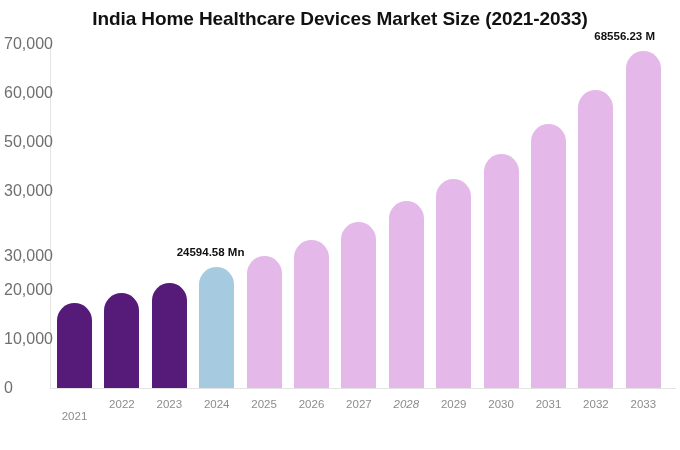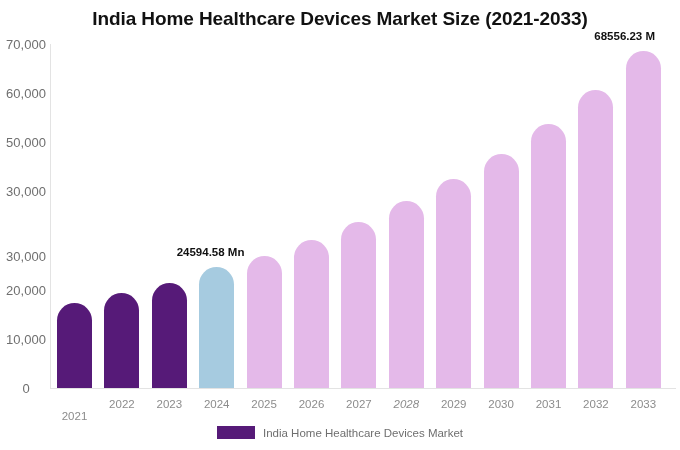--- a/index.html
+++ b/index.html
@@ -59,22 +59,22 @@
     position: absolute;
     left: 0;
     top: 0;
     width: 0;
     height: 0;
   }
   .y-tick-abs {
     position: absolute;
     left: -46px;
     width: 44px;
-    text-align: center;
-    font-size: 13px;
+    text-align: left;
+    font-size: 16px;
     color: #6f6f6f;
     transform: translateY(-50%);
     white-space: nowrap;
   }
   
   .bar {
     position: absolute;
     bottom: 0;
     border-radius: 18px 18px 0 0;
   }
@@ -168,20 +168,14 @@
       <div class="x-tick" style="left: 471.1px; width: 60px;">2030</div>
       <div class="x-tick" style="left: 518.5px; width: 60px;">2031</div>
       <div class="x-tick" style="left: 565.9px; width: 60px;">2032</div>
       <div class="x-tick" style="left: 613.3px; width: 60px;">2033</div>
     </div>
   <div id="annotations-holder">
       <div class="value-label" style="top: 246.135px; left: 176.7px; width: 80px; ">24594.58 Mn</div>
       <div class="value-label" style="top: 30.0951px; left: 594.3px; width: 86px; text-align: left; overflow: hidden;">68556.23 M</div>
     </div>
 
-  <div class="legend" id="legend">
-      <div style="display: flex; align-items: center; gap: 8px;">
-        <span class="legend-swatch" style="background: rgb(86, 26, 120);"></span>
-        <span class="legend-label">India Home Healthcare Devices Market</span>
-      </div>
-    </div>
 
 </div>
 
 </body></html>

